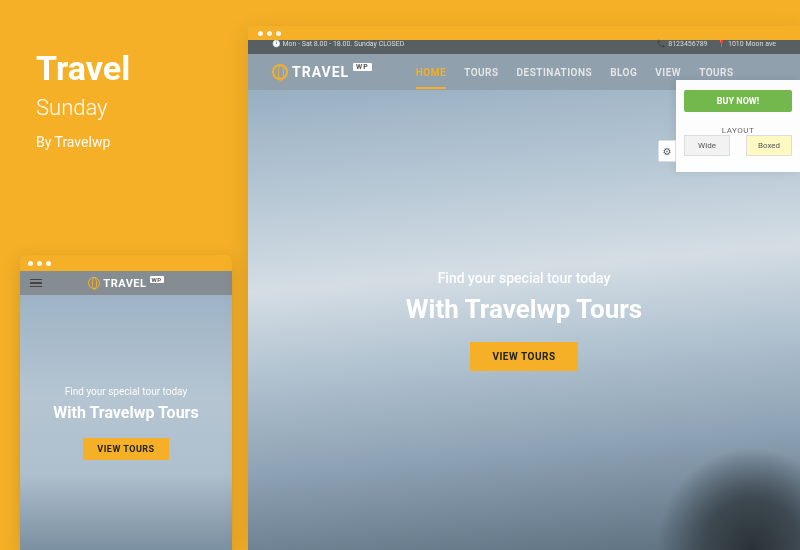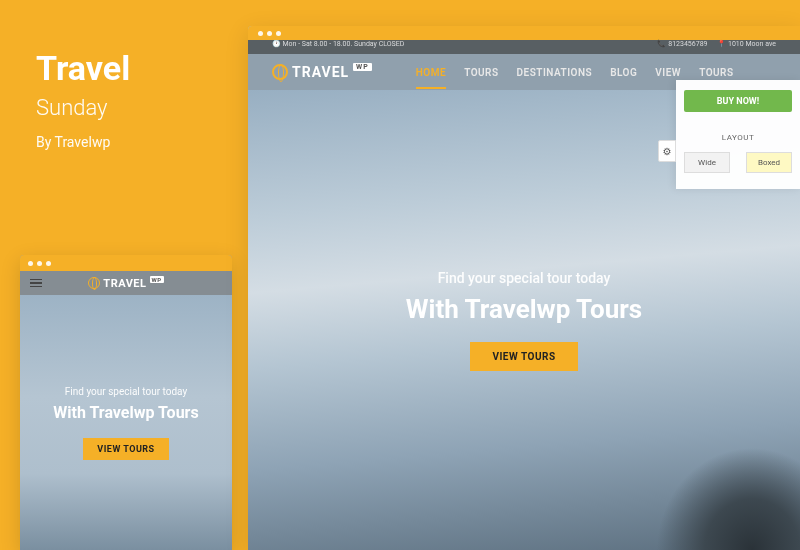--- a/index.html
+++ b/index.html
@@ -51,22 +51,22 @@
 
 .hero{ position:absolute; top:50px; left:0; right:0; bottom:0; background:linear-gradient(175deg,#98afc2 0%,#bcccd8 25%,#d4dde4 40%,#b4c5d2 55%,#8ea3b5 75%,#5c6f7f 100%); display:flex; flex-direction:column; align-items:center; justify-content:center; color:#fff;}
 .hero:after{content:"";position:absolute;right:0;bottom:0;width:160px;height:120px;background:radial-gradient(ellipse at 70% 100%, #2a3238 0%, #3d4850 30%, transparent 60%);}
 .hero .t1{ font-size:14px; font-weight:500; opacity:.95;}
 .hero .t2{ font-size:26px; font-weight:700; margin-top:8px;}
 .hero .btn{ margin-top:18px; background:#f5b027; color:#222; font-size:10px; font-weight:700; padding:9px 22px; letter-spacing:.5px; cursor:pointer;}
 
 
 .sidepanel{ position:absolute; right:0; top:40px; width:124px; background:rgba(255,255,255,.97); padding:10px 8px 16px; box-shadow:-2px 0 8px rgba(0,0,0,.08);}
 .buy{ background:#72b84c; color:#fff; font-size:9px; font-weight:700; text-align:center; padding:6px 12px; border-radius:2px; cursor:pointer;}
-.layout-lbl{ font-size:8px; color:#666; text-align:center; margin-top:21px; letter-spacing:.5px;}
-.layout-row{ display:flex; gap:16px; margin-top:10px; align-items:flex-end;}
+.layout-lbl{ font-size:8px; color:#666; text-align:center; margin-top:14px; letter-spacing:.5px;}
+.layout-row{ display:flex; gap:16px; margin-top:0; align-items:flex-end;}
 .gear-box{ width:18px; background:#fff; border:1px solid #ddd; display:flex; align-items:center; justify-content:center; font-size:10px; color:#555; position:absolute; left:-18px; top:60px; height:22px; border-radius:2px 0 0 2px;}
 .lbtn{ flex:1; border:1px solid #ddd; background:#f2f2f2; font-size:8px; color:#555; text-align:center; padding:5px 0; cursor:pointer;}
 .lbtn.off{ background:#fef9c3;}
 </style>
 </head>
 <body>
 
 <div class="info">
   <h1>
     <span>Travel</span><br>

